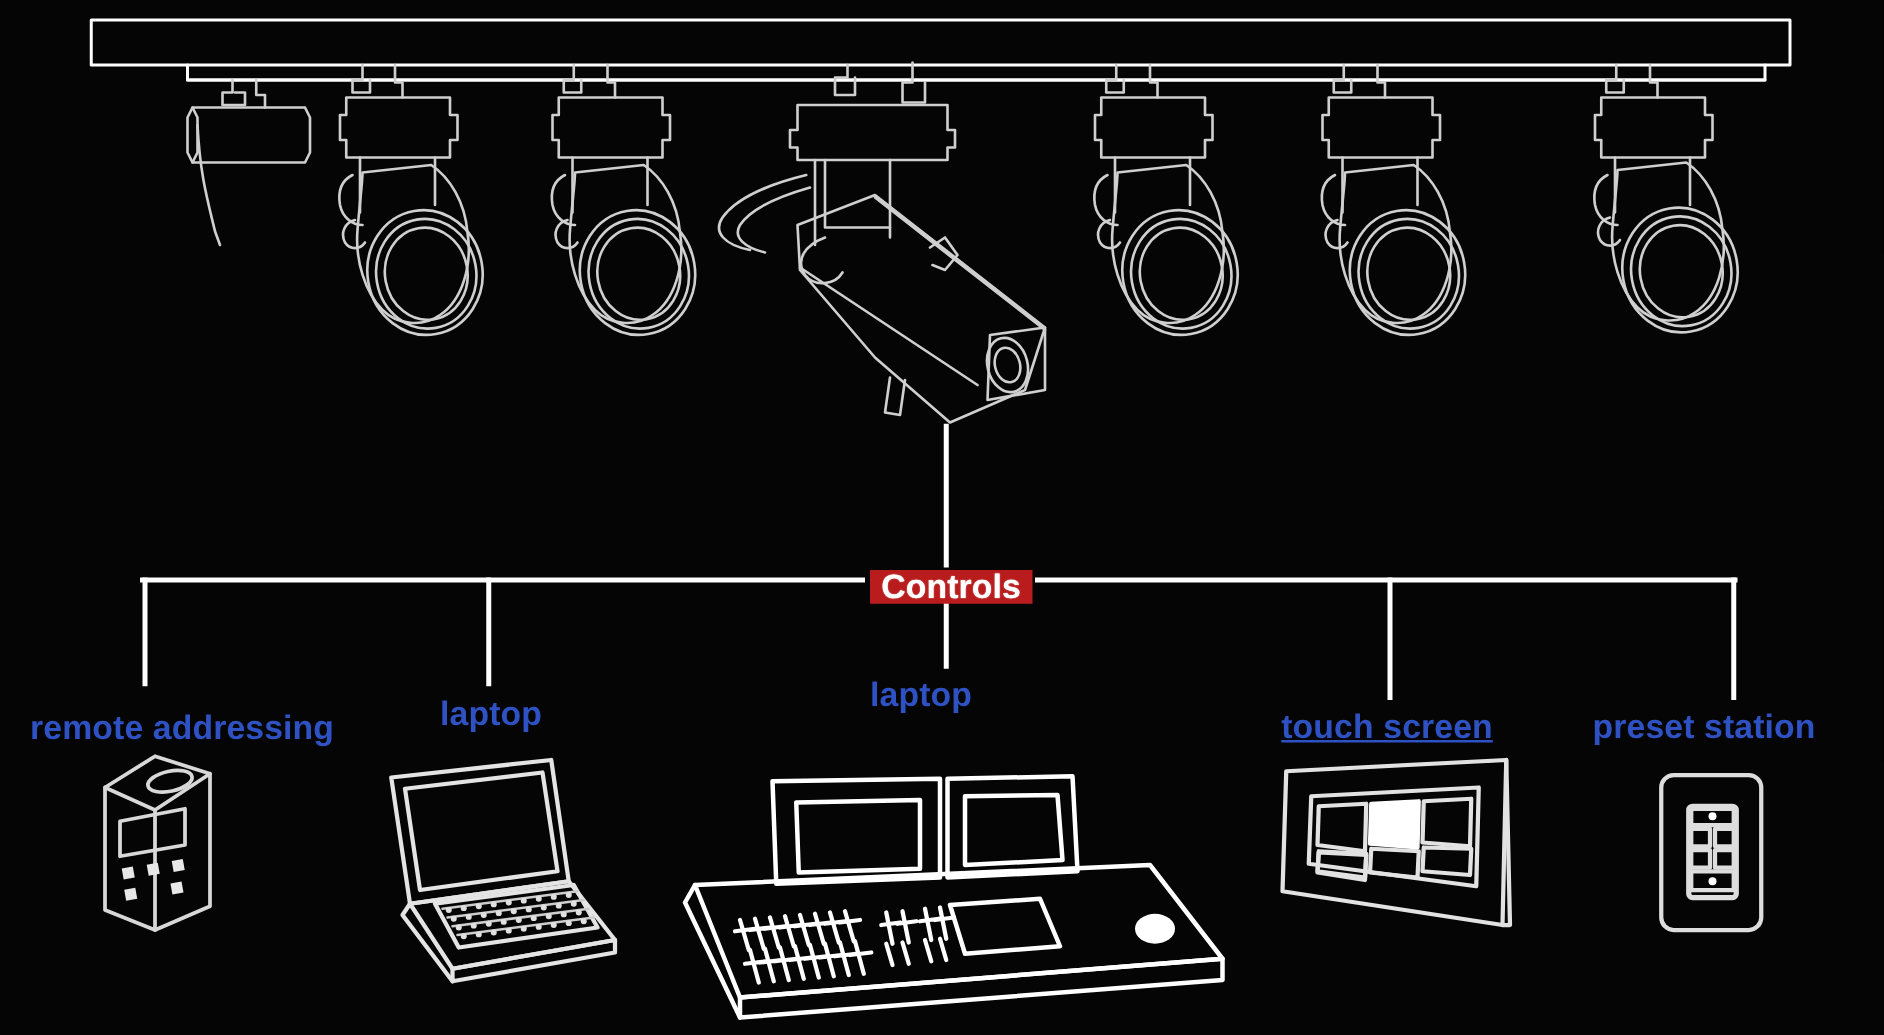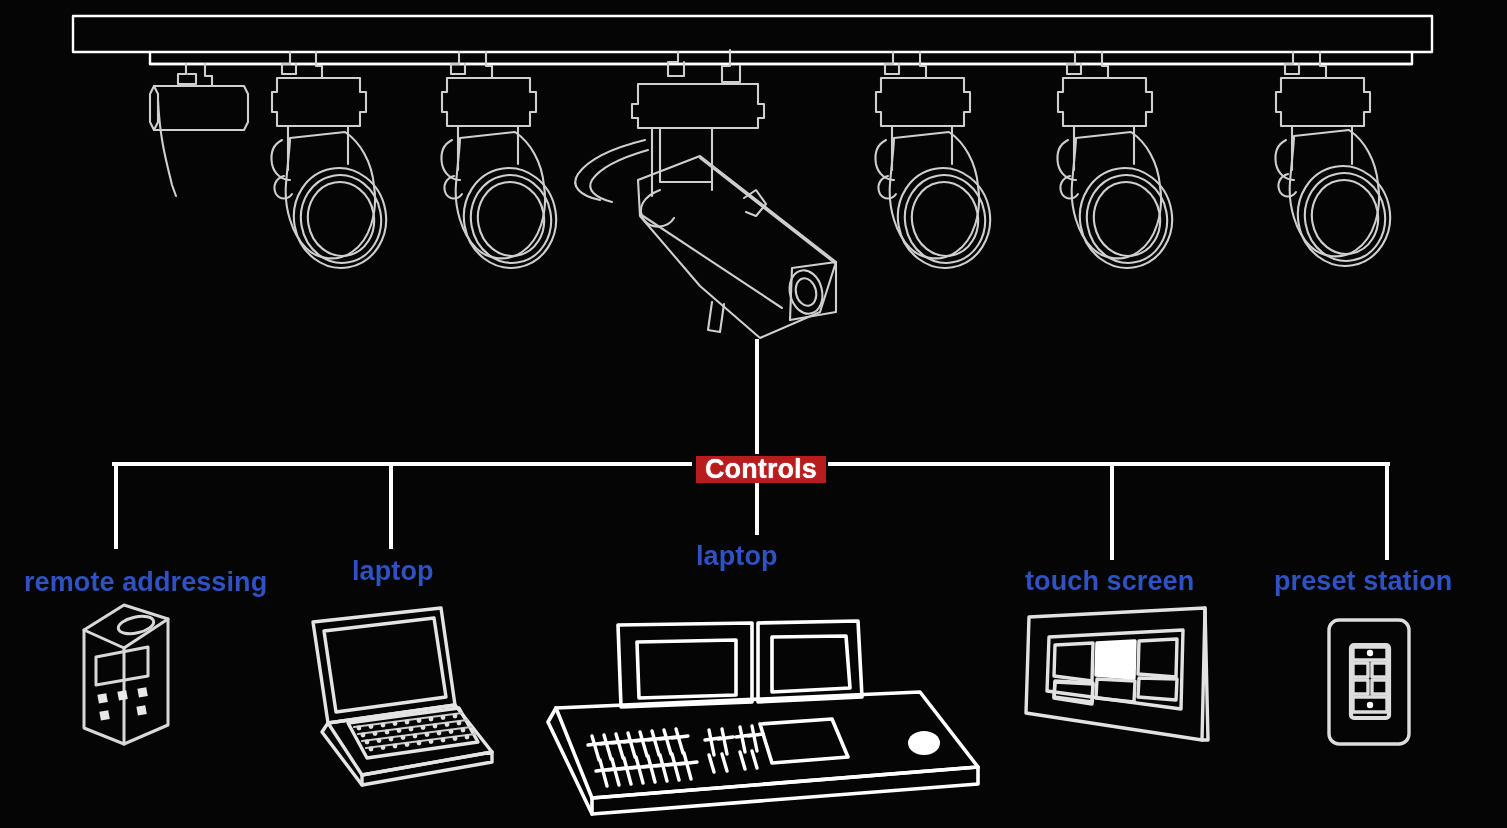--- a/index.html
+++ b/index.html
@@ -38,21 +38,21 @@
     font-size: 27px;
   }
   .label-white {
     color: #ffffff;
     font-size: 27px;
     text-shadow: 0 0 1px #fff;
   }
   .lbl-remote      { left: 24px;   top: 558px; margin-top: 11px; }
   .lbl-laptop      { left: 352px;  top: 558px; }
   .lbl-console     { left: 696px;  top: 543px; }
-  .lbl-touch       { left: 1025px; top: 568px; }
+  .lbl-touch       { left: 1025px; top: 568px; text-decoration: underline; }
   .lbl-preset      { left: 1274px; top: 568px; text-align: right; }
   .lbl-controls    { left: 696px;  top: 456px; background:#b91c1c; padding:0 9px; }
 </style>
 </head>
 <body>
 
 <div id="stage">
 
   <svg id="art" viewBox="0 0 1507 828" xmlns="http://www.w3.org/2000/svg">
 

